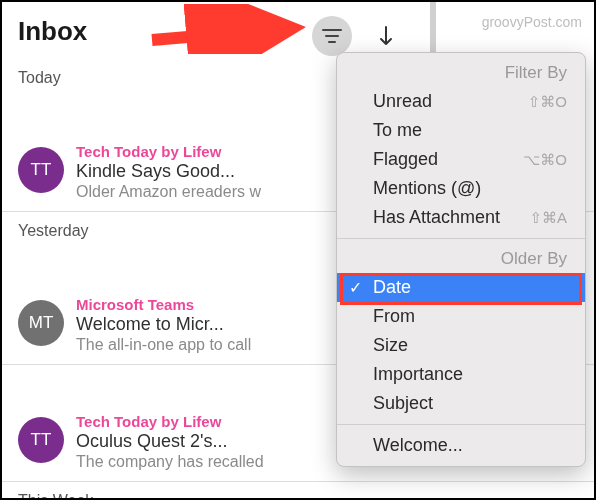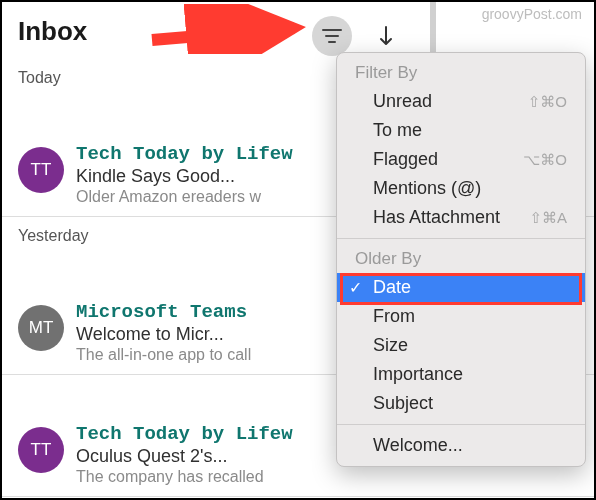--- a/index.html
+++ b/index.html
@@ -7,21 +7,21 @@
   font-family: -apple-system, BlinkMacSystemFont, "Segoe UI", Helvetica, Arial, sans-serif;
   background: #fff;
   width: 596px;
   height: 500px;
   position: relative;
   overflow: hidden;
   border: 2px solid #000;
 }
 .watermark {
   position: absolute;
-  top: 4px;
+  top: 12px;
   right: 12px;
   font-size: 14px;
   color: #bdbdbd;
   z-index: 200;
 }
 .header {
   display: flex;
   align-items: center;
   padding: 14px 16px 12px 16px;
   position: relative;
@@ -82,26 +82,25 @@
   justify-content: center;
   color: #fff;
   font-size: 17px;
   flex-shrink: 0;
   margin-top: 4px;
 }
 .avatar.purple { background: #7b2d8e; }
 .avatar.gray { background: #717171; }
 .email-content { flex: 1; min-width: 0; }
 .sender {
-  font-size: 19px;
+  font-size: 15px;
   font-weight: 700;
-  color: #0f766e;
+  color: #ec4899;
   white-space: nowrap;
   overflow: hidden;
-  font-family: Liberation Mono, monospace;
 }
 .subject {
   font-size: 18px;
   color: #303030;
   white-space: nowrap;
   overflow: hidden;
   margin-top: 1px;
 }
 .preview {
   font-size: 16px;
@@ -119,20 +118,21 @@
   border: 1px solid #c4c2c2;
   border-radius: 8px;
   box-shadow: 0 8px 24px rgba(0,0,0,0.25);
   padding: 6px 0;
   z-index: 100;
 }
 .menu-section-label {
   padding: 4px 18px;
   font-size: 17px;
   color: #9a9a9a;
+  text-align: right;
 }
 .menu-item {
   padding: 4px 18px 4px 36px;
   font-size: 18px;
   color: #2a2a2a;
   display: flex;
   justify-content: space-between;
   align-items: center;
   position: relative;
   text-align: right;

